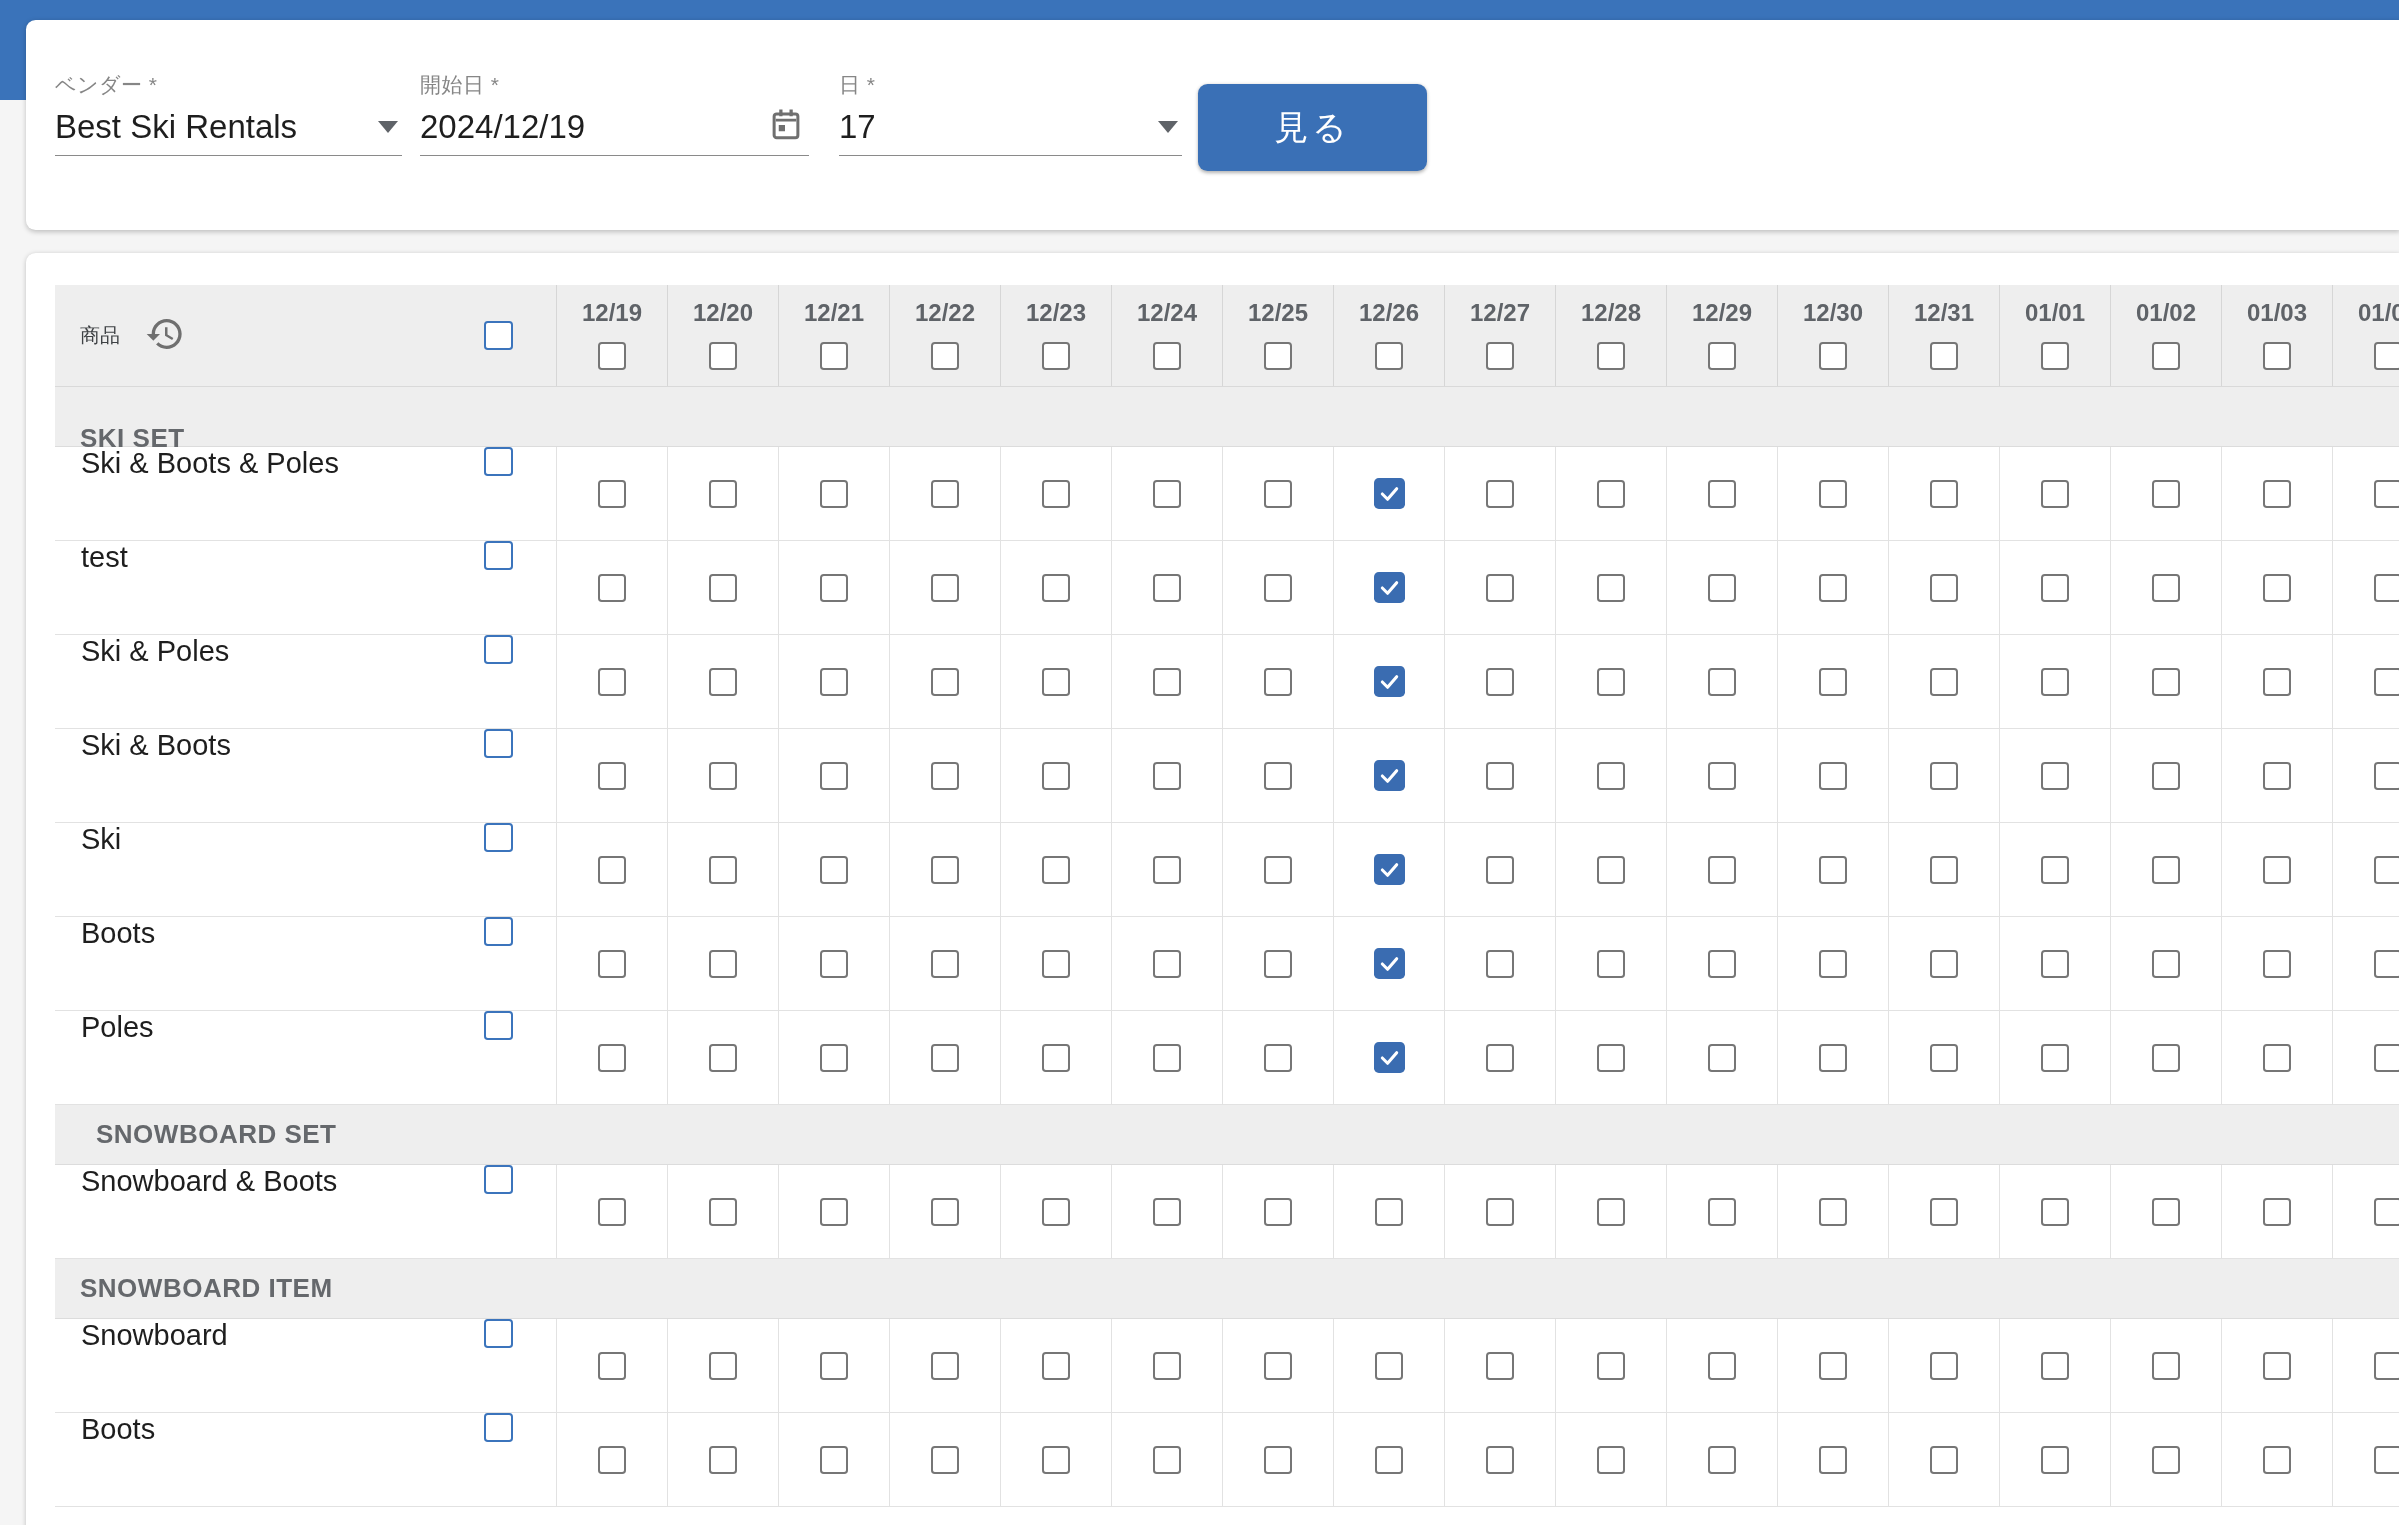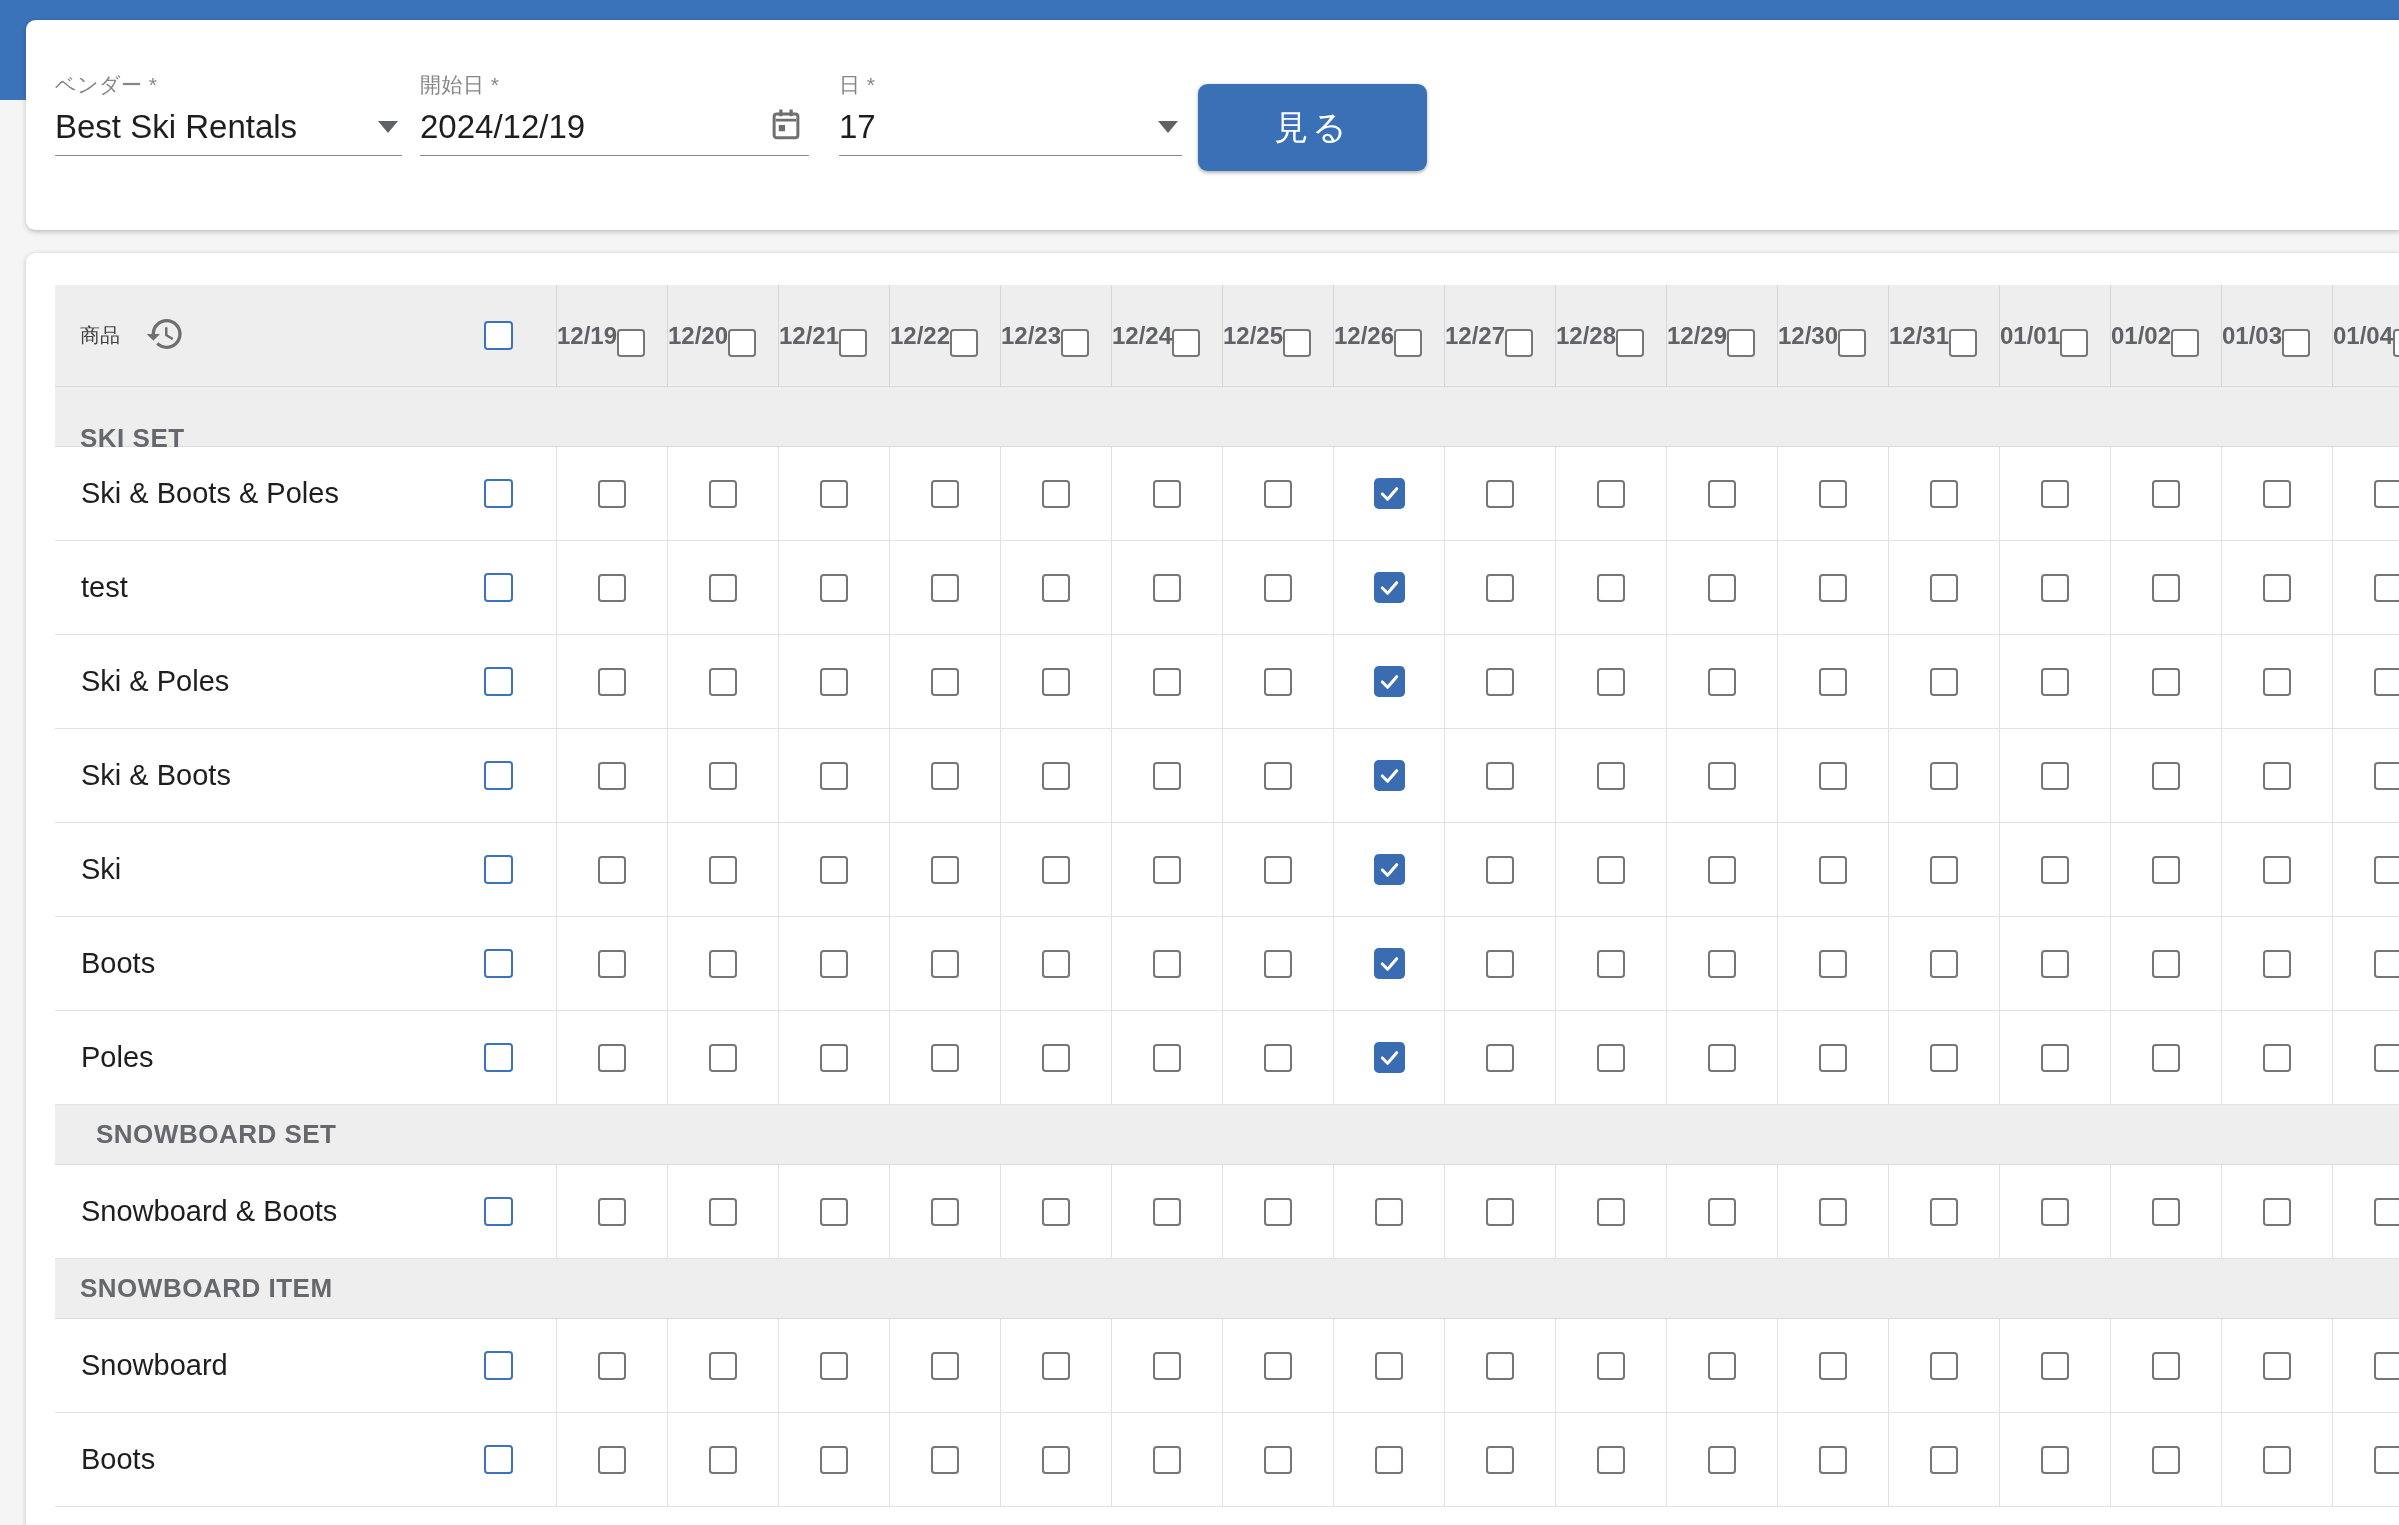--- a/index.html
+++ b/index.html
@@ -33,28 +33,28 @@
     box-shadow:0 1.9px 3.8px rgba(0,0,0,.3);font-family:inherit}
 
   
   .grid{position:absolute;left:29px;top:32px;width:2345px}
   .row{display:flex;width:2390px}
   .hrow{height:102px;background:var(--head-bg);border-bottom:1.9px solid #d9d9d9}
   .prod-head{flex:0 0 501px;display:flex;align-items:center;padding-left:25px}
   .prod-head .ptitle{font-size:20px;color:#3f4245;font-weight:500}
   .hist{margin-left:25px;flex:0 0 auto}
   .date-heads{display:flex}
-  .dh-cell{flex:0 0 111px;border-left:1px solid var(--line-dark);display:flex;flex-direction:row;
+  .dh-cell{flex:0 0 111px;border-left:1px solid var(--line-dark);display:flex;flex-direction:column;
     align-items:center;padding-top:14.4px}
   .dh-label{font-size:24px;font-weight:700;color:var(--gray-txt);margin-bottom:14.4px}
   .sec-row{height:60px;background:var(--head-bg);border-bottom:1px solid #dcdcdc;
     display:flex;align-items:center;padding-left:25px}
   .sec-title{font-size:26px;font-weight:700;color:#65686c;letter-spacing:0.5px}
   .p-row{height:94px;border-bottom:1px solid var(--line);background:#fff}
-  .p-cell{flex:0 0 501px;display:flex;align-items:center;padding-left:26px}
+  .p-cell{flex:0 0 501px;display:flex;align-items:flex-start;padding-left:26px}
   .p-name{font-size:29px;color:var(--txt);white-space:nowrap}
   .d-cell{flex:0 0 111px;border-left:1px solid var(--line);display:flex;align-items:center;
     justify-content:center}
 
   
   .cb{width:28px;height:28px;border:2.9px solid #767676;border-radius:3.8px;background:#fff;cursor:pointer}
   .cb-blue{width:29px;height:29px;border-color:#3b74bc}
   .row-cb{margin-left:auto;margin-right:43px}
   .head-cb{margin-left:auto;margin-right:43px}
   .cb-checked{width:31px;height:31px;border:none;border-radius:4.8px;background:var(--blue-check);

